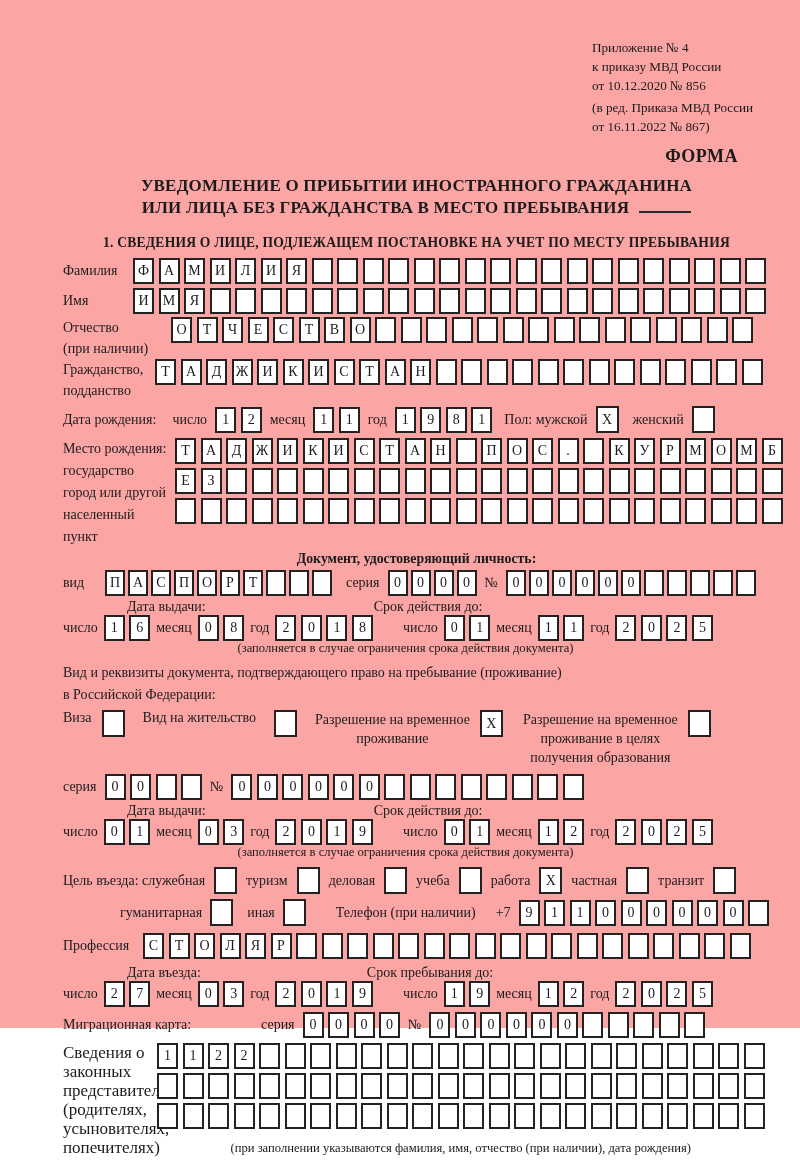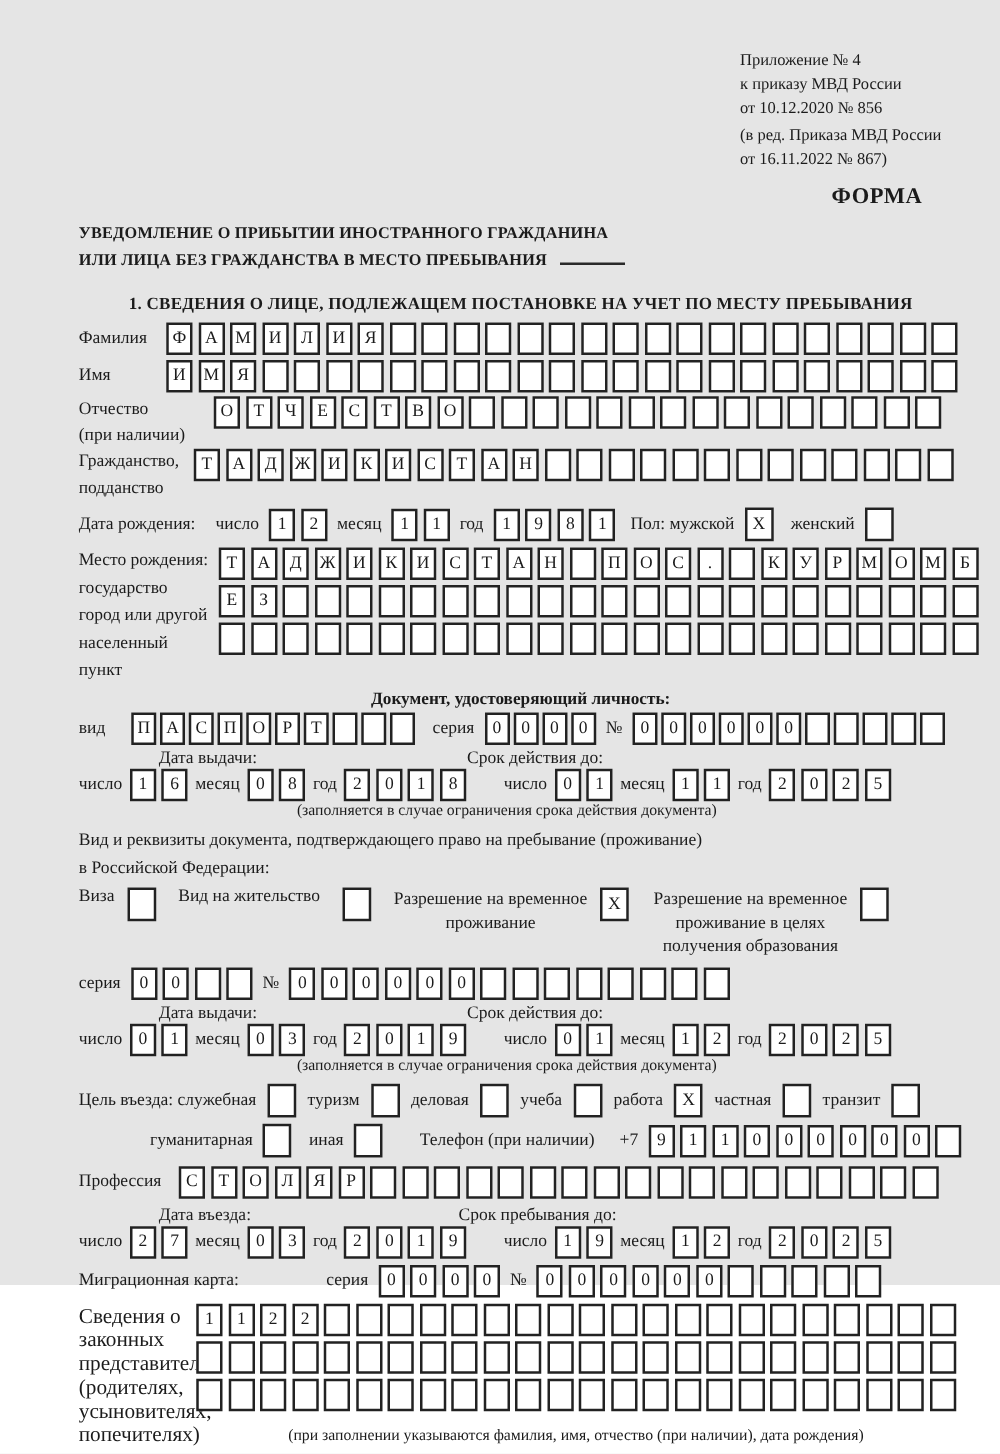--- a/index.html
+++ b/index.html
@@ -1,22 +1,22 @@
 <!DOCTYPE html>
 <html><head>
 <meta charset="utf-8">
 <style>
   *{margin:0;padding:0;box-sizing:border-box}
   html,body{width:800px;height:1163px}
   body{background:#ffffff;color:#1b1b1b;font-family:"Liberation Serif","DejaVu Serif",serif;font-size:14px;overflow:hidden}
-  .page{width:800px;height:1028px;padding:38px 30px 0 63px;position:relative;background:#e5e5e5}
+  .page{width:800px;height:1028px;padding:38px 30px 0 63px;position:relative;background:#fca5a5}
   .hdr{margin-left:auto;width:178px;font-size:13.2px;line-height:19px}
   .hdr .g{margin-top:3px}
   .forma{text-align:right;padding-right:32px;font-weight:bold;font-size:18px;margin-top:10px;letter-spacing:.5px}
-  .title{text-align:left;font-weight:bold;font-size:13px;line-height:22px;margin-top:8px;letter-spacing:.2px}
+  .title{text-align:center;font-weight:bold;font-size:17px;line-height:22px;margin-top:8px;letter-spacing:.2px}
   .blank{display:inline-block;width:52px;border-bottom:2.5px solid #2a2a2a;height:3px;margin-left:10px}
   .sec{font-weight:bold;font-size:13.6px;margin-top:16px;text-align:center;letter-spacing:.2px}
   .row{display:flex;align-items:center;column-gap:8px}
   .row.top{align-items:flex-start}
   .lbl{white-space:nowrap}
   .lblcol{display:flex;flex-direction:column;line-height:21px;flex:0 0 auto}
   .cells{display:inline-flex;column-gap:4.5px;flex:0 0 auto}
   .cellscol{display:flex;flex-direction:column;row-gap:4px}
   .cell{width:21px;height:26px;border:2px solid #222;display:inline-flex;align-items:center;justify-content:center;font-size:14px;line-height:1;flex:0 0 auto;background:#fff}
   .tight .cell{width:20px}

